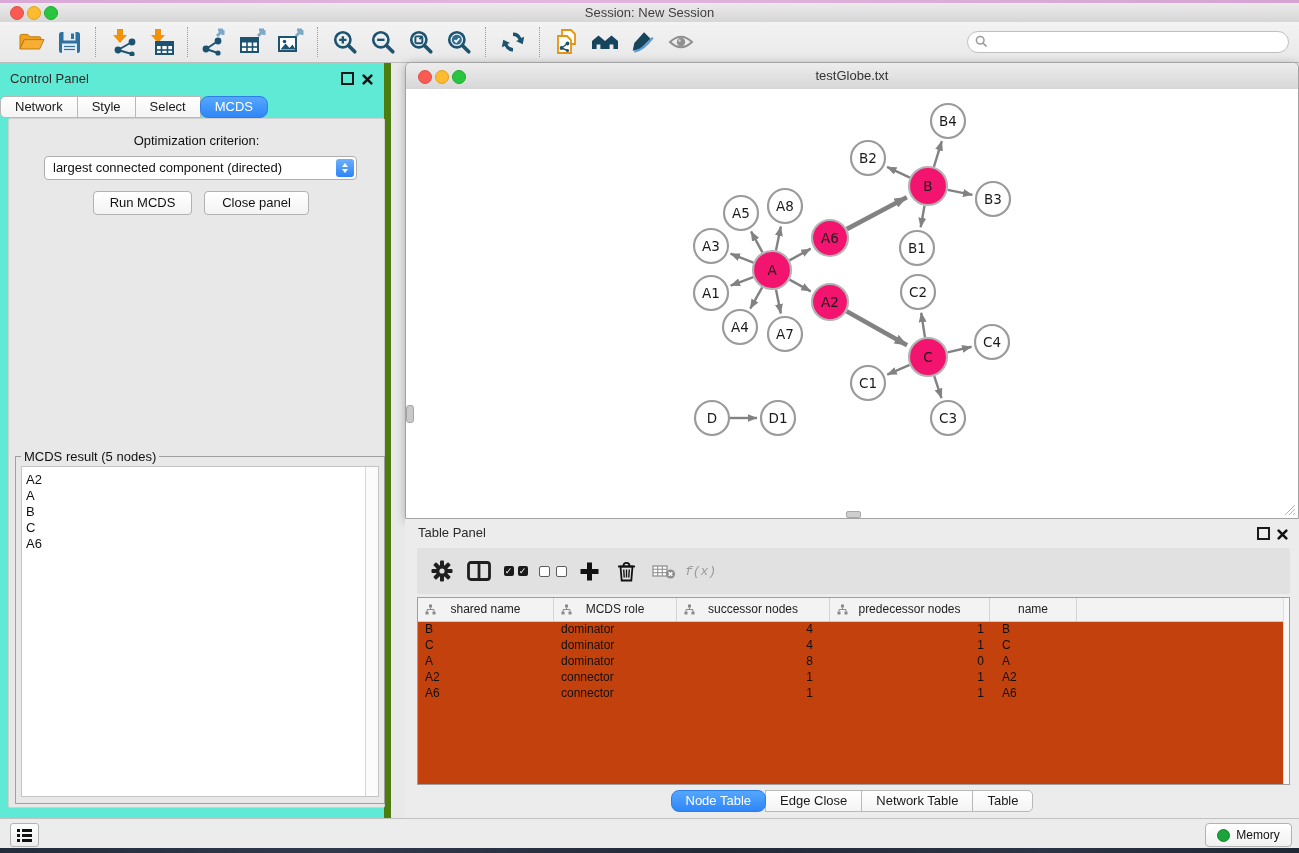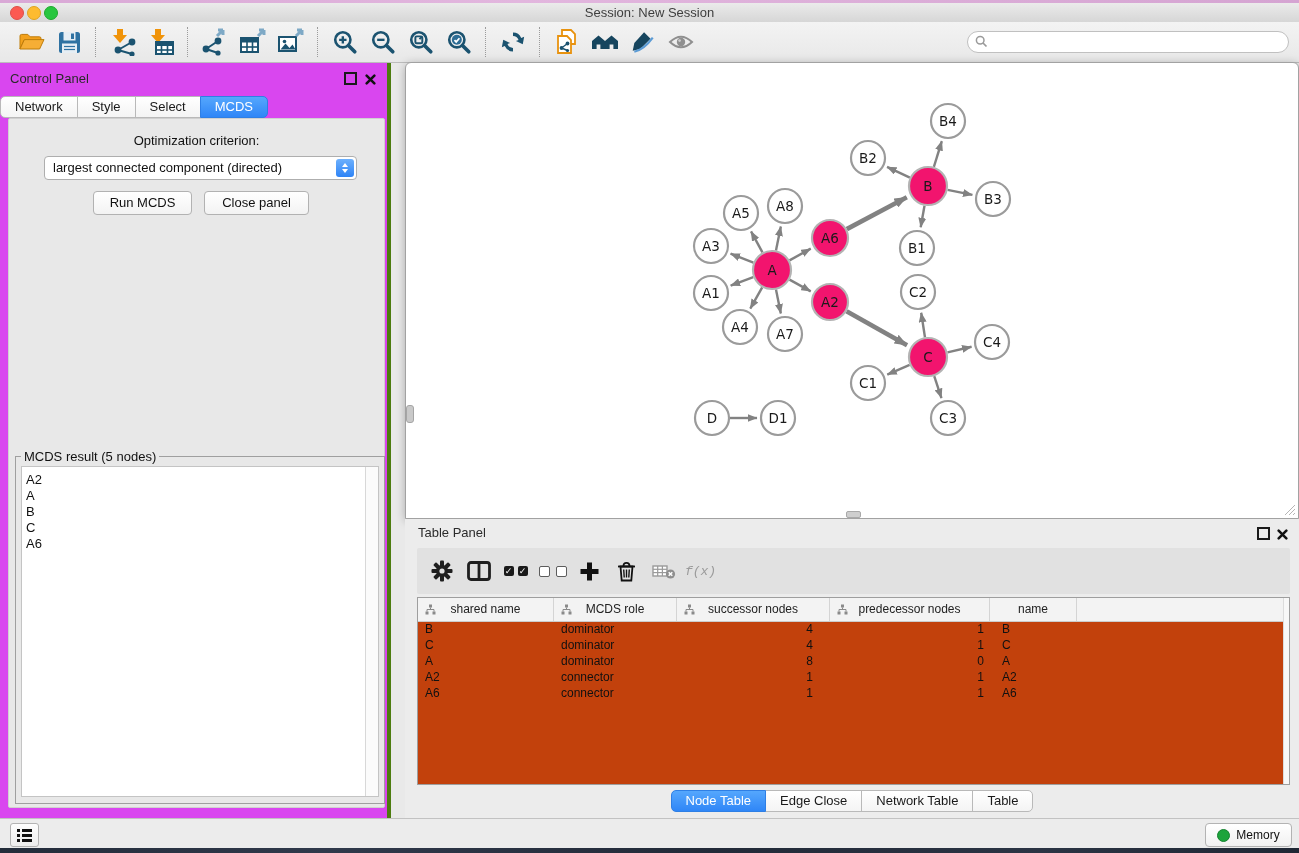--- a/index.html
+++ b/index.html
@@ -22,30 +22,30 @@
   #toolbar{left:0;top:22px;width:1299px;height:41px;background:linear-gradient(#f3f3f3,#e8e8e8);
            border-bottom:1px solid #bdbdbd;display:flex;align-items:center;padding-left:12px;box-sizing:border-box;}
   .tbtn{height:34px;min-width:38px;display:flex;align-items:center;justify-content:center;cursor:default;}
   .tsep{width:1px;height:30px;border-left:1px dotted #9b9b9b;margin:0 7px;}
   .search-wrap{margin-left:auto;margin-right:10px;position:relative;}
   .search{width:288px;height:20px;border:1px solid #c0c0c0;border-radius:11px;background:#fff;
           padding:0 8px 0 24px;font-size:12px;outline:none;color:#333;}
   .search-mag{position:absolute;left:8px;top:4px;}
 
   
-  #control-panel{left:0;top:63px;width:391px;height:755px;background:#d946ef;border-right:4px solid #4d7c0f;box-sizing:border-box;}
+  #control-panel{left:0;top:63px;width:391px;height:755px;background:#5eead4;border-right:7px solid #4d7c0f;box-sizing:border-box;}
   .panel-title{position:absolute;left:10px;top:8px;font-size:13px;color:#2b2b2b;}
   .float-btn{position:absolute;width:9px;height:9px;border:2px solid #1a1a1a;top:9px;}
   .close-btn{position:absolute;top:8px;}
   .seg{display:flex;}
   .seg>div{border:1px solid #b9b9b9;background:linear-gradient(#ffffff,#f4f4f4);color:#1a1a1a;
            font-size:13px;height:20px;line-height:20px;padding:0 14px;margin-left:-1px;white-space:nowrap;}
   .seg>div:first-child{border-radius:5px 0 0 5px;margin-left:0;}
   .seg>div:last-child{border-radius:0 5px 5px 0;}
-  .seg>div.active{background:linear-gradient(#55a7fd,#2f86f7);border-color:#2e7fe5;color:#fff;position:relative;z-index:1;}
+  .seg>div.active{background:linear-gradient(#55a7fd,#2f86f7);border-color:#2e7fe5;color:#fff;position:relative;z-index:1;border-radius:8px;}
   #cp-tabs{position:absolute;left:0;right:0;top:33px;display:flex;justify-content:flex-start;}
   #cp-body{position:absolute;left:8px;top:55px;width:375px;height:688px;background:#e8e8e8;
            border:1px solid #d0d0d0;border-radius:2px;}
   #opt-label{position:absolute;left:0;right:0;top:14px;text-align:center;font-size:13px;color:#111;}
   #criterion{position:absolute;left:35px;top:37px;width:313px;height:24px;background:#fff;border:1px solid #aeaeae;
              border-radius:4px;box-sizing:border-box;font-size:13px;color:#111;line-height:22px;padding-left:8px;}
   #criterion .stepper{position:absolute;right:2px;top:2px;bottom:2px;width:18px;border-radius:3px;
              background:linear-gradient(#6db0fd,#2e83f6);display:flex;flex-direction:column;align-items:center;justify-content:center;gap:2px;}
   .tri-up{width:0;height:0;border-left:3.5px solid transparent;border-right:3.5px solid transparent;border-bottom:4.5px solid #fff;}
   .tri-down{width:0;height:0;border-left:3.5px solid transparent;border-right:3.5px solid transparent;border-top:4.5px solid #fff;}
@@ -302,20 +302,26 @@
             <div class="mcds-item">C</div>
             <div class="mcds-item">A6</div>
           </div>
         <div class="track"></div>
       </div>
     </div>
   </div>
 </div>
 
 <div id="net-frame" class="abs">
+  <div id="net-titlebar">
+    <div class="tl red" style="left:12px"></div>
+    <div class="tl yel" style="left:29px"></div>
+    <div class="tl grn" style="left:46px"></div>
+    <div class="title">testGlobe.txt</div>
+  </div>
   <div id="net-canvas">
     <svg id="graph-svg" width="892" height="429">
       <defs>
         <marker id="arrow" markerUnits="userSpaceOnUse" markerWidth="10" markerHeight="8" refX="9.5" refY="4" orient="auto">
           <path d="M0,0 L10,4 L0,8 Z" fill="#828282"></path>
         </marker>
         <marker id="arrowT" markerUnits="userSpaceOnUse" markerWidth="13" markerHeight="10" refX="12.5" refY="5" orient="auto">
           <path d="M0,0 L13,5 L0,10 Z" fill="#828282"></path>
         </marker>
       </defs>

